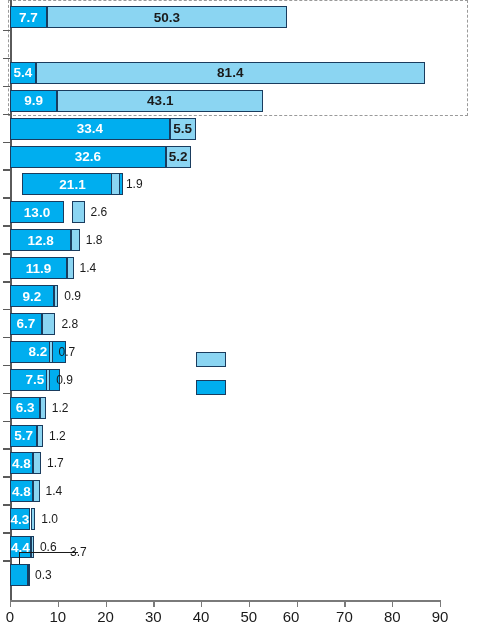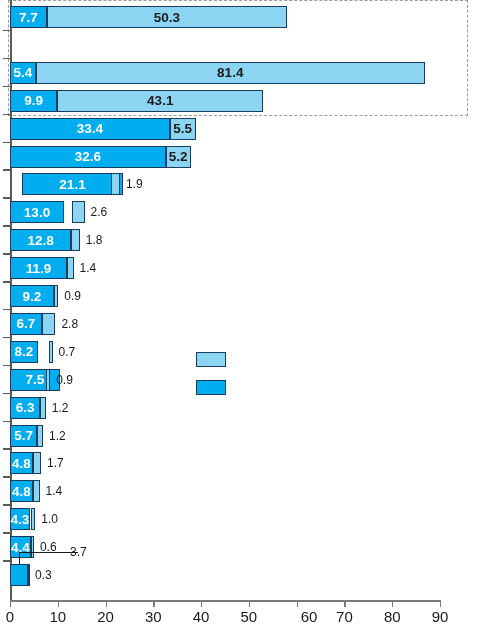--- a/index.html
+++ b/index.html
@@ -153,21 +153,21 @@
         </div>
         <div class="bar-row" style="top: 285px;">
           <div class="seg seg-dark" style="left: 0px; width: 43.9556px;">9.2</div>
           <div class="seg seg-light hide-label" style="left: 43.9556px; width: 4.3px;"></div>
         </div>
         <div class="bar-row" style="top: 312.9px;">
           <div class="seg seg-dark" style="left: 0px; width: 32.0111px;">6.7</div>
           <div class="seg seg-light hide-label" style="left: 32.0111px; width: 13.3778px;"></div>
         </div>
         <div class="bar-row" style="top: 340.8px;">
-          <div class="seg seg-dark" style="left: 0px; width: 28px; text-align: center;">8.2</div>
+          <div class="seg seg-dark" style="left: 0px; width: 56px; text-align: center;">8.2</div>
           <div class="seg seg-light hide-label" style="left: 39.1778px; width: 3.34444px;"></div>
         </div>
         <div class="bar-row" style="top: 368.7px;">
           <div class="seg seg-dark" style="left: 0px; width: 50px;">7.5</div>
           <div class="seg seg-light hide-label" style="left: 35.8333px; width: 4.3px;"></div>
         </div>
         <div class="bar-row" style="top: 396.6px;">
           <div class="seg seg-dark" style="left: 0px; width: 30.1px;">6.3</div>
           <div class="seg seg-light hide-label" style="left: 30.1px; width: 5.73333px;"></div>
         </div>
@@ -211,21 +211,21 @@
       <div class="x-tick" style="left: 392.222px;"></div>
       <div class="x-tick" style="left: 440px;"></div>
     </div>
   <div id="x-labels">
       <div class="x-lab" style="left: 10px;">0</div>
       <div class="x-lab" style="left: 57.7778px;">10</div>
       <div class="x-lab" style="left: 105.556px;">20</div>
       <div class="x-lab" style="left: 153.333px;">30</div>
       <div class="x-lab" style="left: 201.111px;">40</div>
       <div class="x-lab" style="left: 248.889px;">50</div>
-      <div class="x-lab" style="left: 309px;">60</div>
+      <div class="x-lab" style="left: 291px;">60</div>
       <div class="x-lab" style="left: 344.444px;">70</div>
       <div class="x-lab" style="left: 392.222px;">80</div>
       <div class="x-lab" style="left: 440px;">90</div>
     </div>
 
   <div class="legend" id="legend">
     <div class="legend-item" style="left:196px;top:352px;">
       <div class="legend-swatch" style="background:#8BD5F2;"></div>
       <div class="legend-text" style="left:40px;top:1px;"></div>
     </div>

